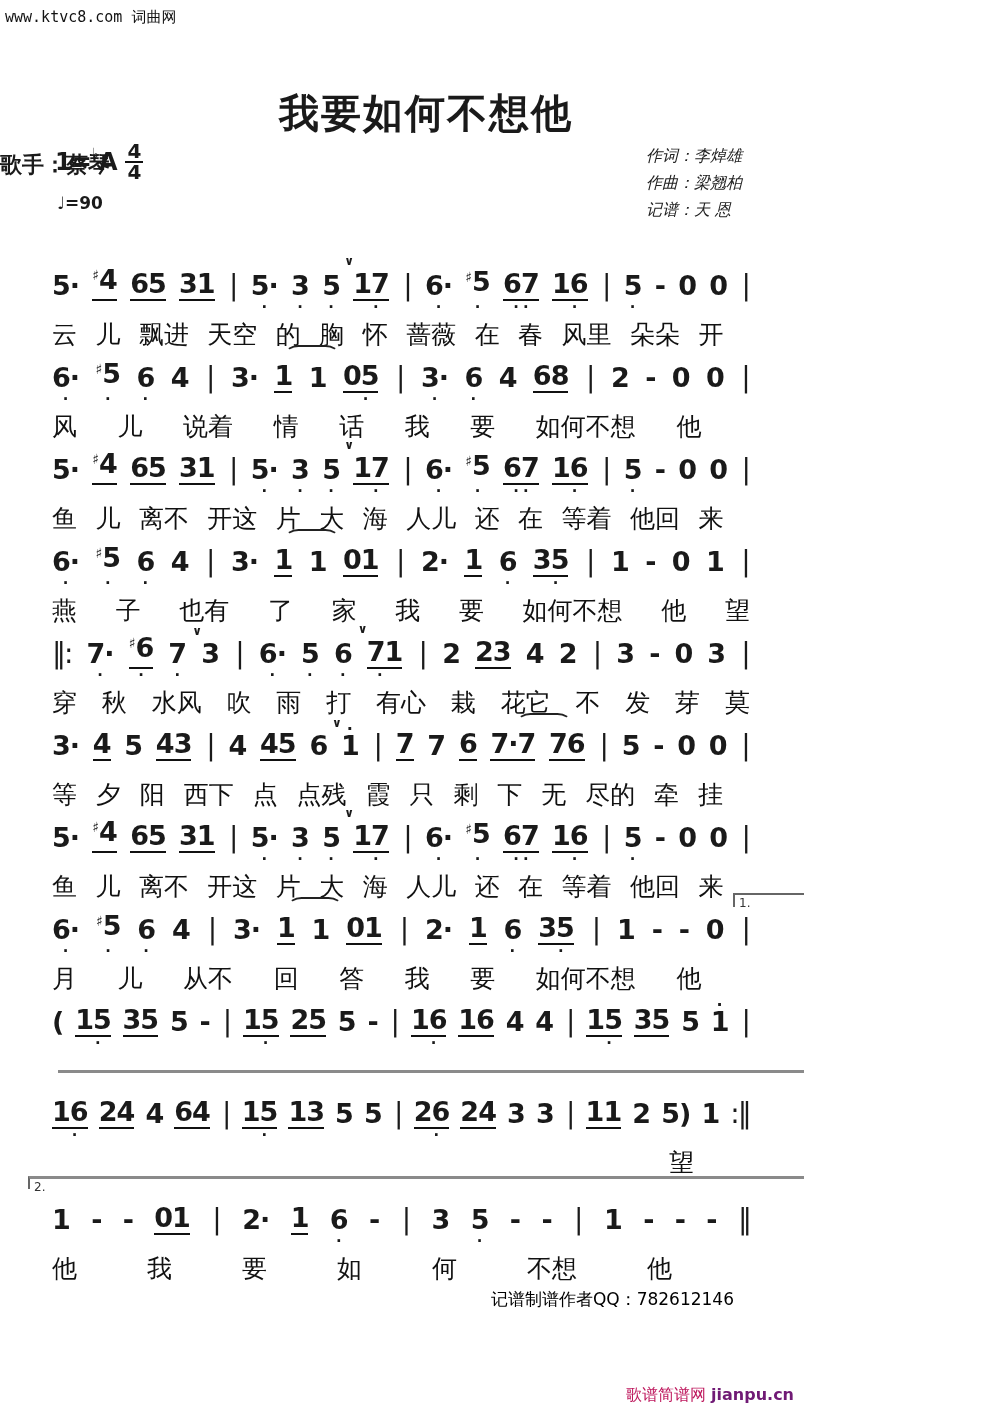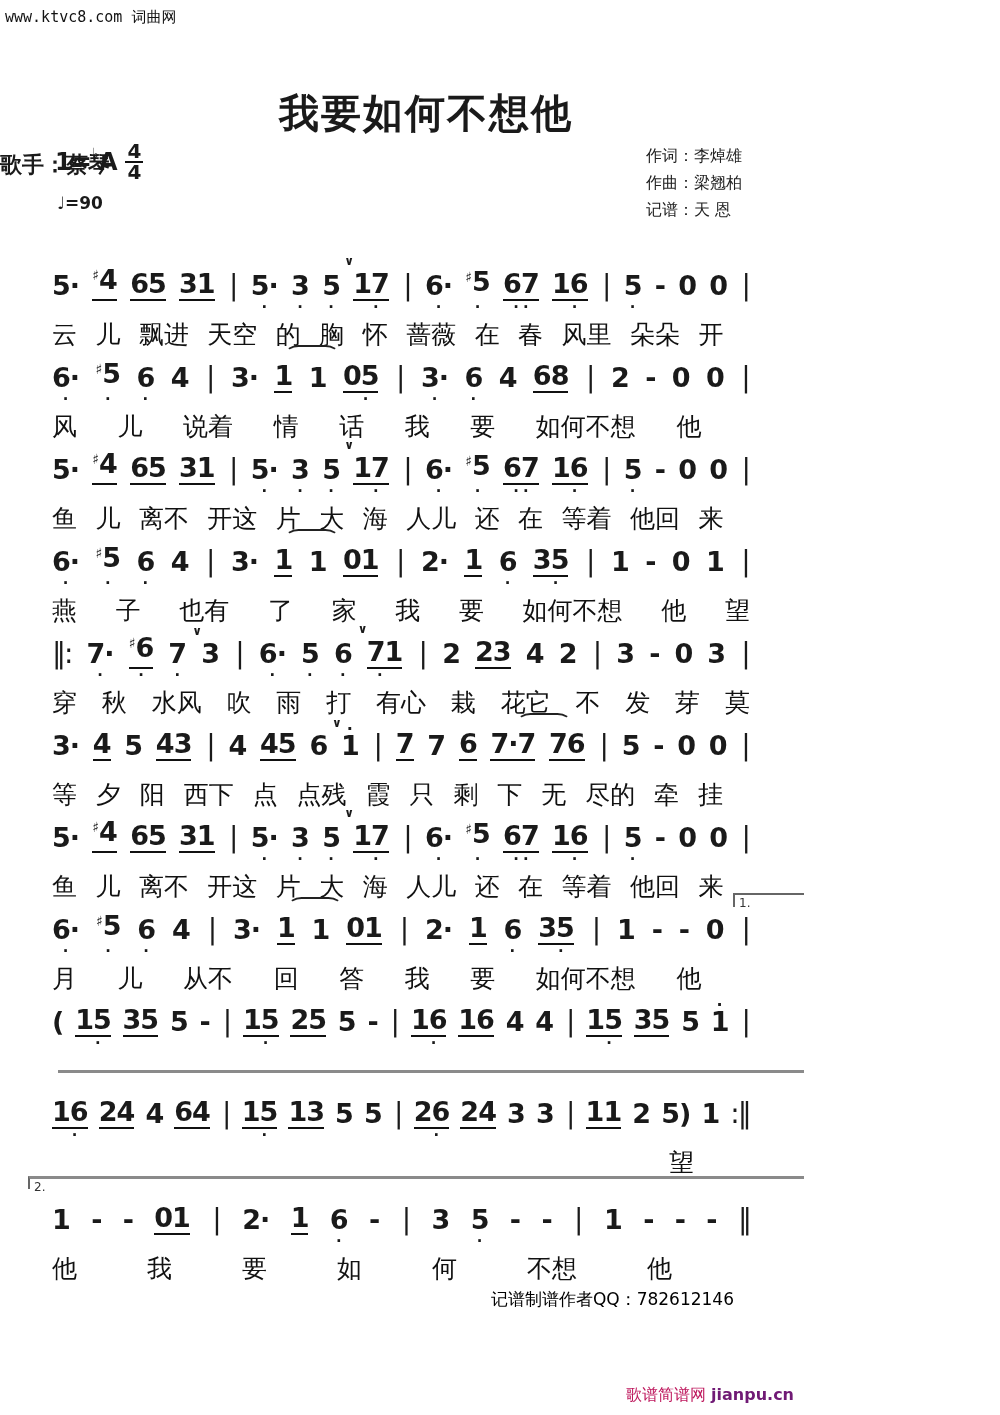--- a/index.html
+++ b/index.html
@@ -9,21 +9,21 @@
           font-size:15px;color:#111;letter-spacing:0px;}
   .title{position:absolute;top:86px;left:0;width:100%;text-align:center;font-size:40px;font-weight:bold;letter-spacing:2px;margin-left:24px;}
   .singer{position:absolute;top:150px;left:0;width:100%;font-size:22px;font-weight:bold;}
   .source{position:absolute;top:188px;left:0;width:100%;text-align:center;font-size:22px;font-weight:bold;}
   .keyblock{position:absolute;top:142px;left:55px;font-size:24px;font-weight:bold;display:flex;align-items:center;}
   .keyblock .flat{font-size:15px;vertical-align:super;position:relative;top:-8px;}
   .frac{display:inline-flex;flex-direction:column;align-items:center;margin-left:8px;font-size:20px;line-height:19px;}
   .frac .den{border-top:2px solid #111;padding:0 2px;}
   .tempo{position:absolute;top:193px;left:57px;font-size:17px;font-weight:bold;}
   .credits{position:absolute;top:142px;right:62px;text-align:left;font-size:16px;line-height:27px;color:#222;}
-  .credits div{white-space:pre;}
+  .credits div{white-space:pre;font-style:italic;}
   .score{position:absolute;top:255px;left:50px;right:52px;}
   .line{height:92px;box-sizing:border-box;padding-top:8px;}
   .line.last{margin-top:14px;}
   .notes{display:flex;justify-content:space-between;align-items:flex-end;height:50px;padding:0 2px;}
   .tok{position:relative;display:inline-flex;flex-direction:column;align-items:center;}
   .n{font-weight:bold;font-size:27px;line-height:30px;letter-spacing:-1px;}
   .n.u{border-bottom:2px solid #111;}
   .n.bar{font-weight:normal;font-size:28px;letter-spacing:-2px;}
   .sh{font-size:14px;position:relative;top:-9px;margin-right:1px;}
   .bot{height:12px;font-size:16px;line-height:11px;font-weight:bold;white-space:pre;

